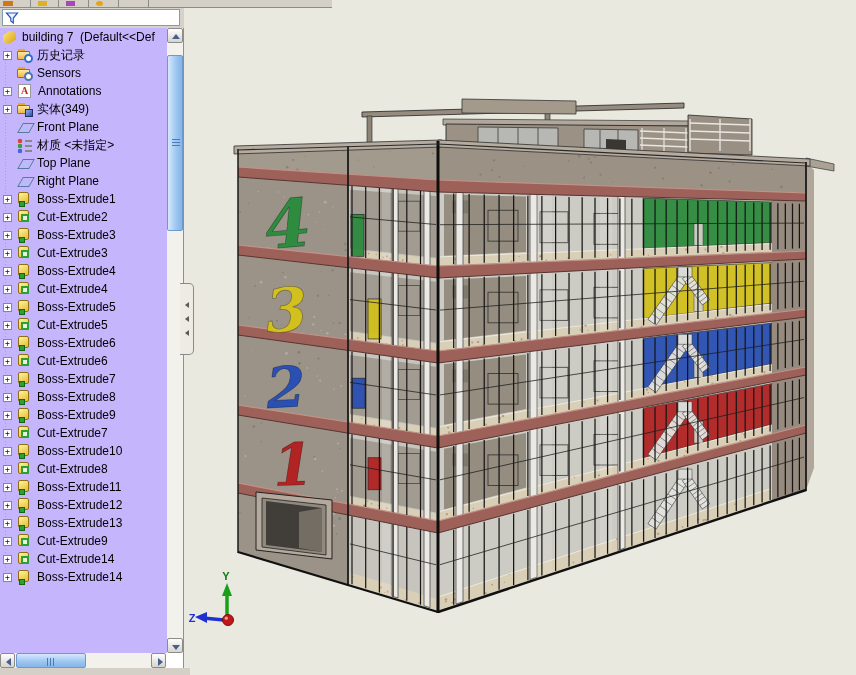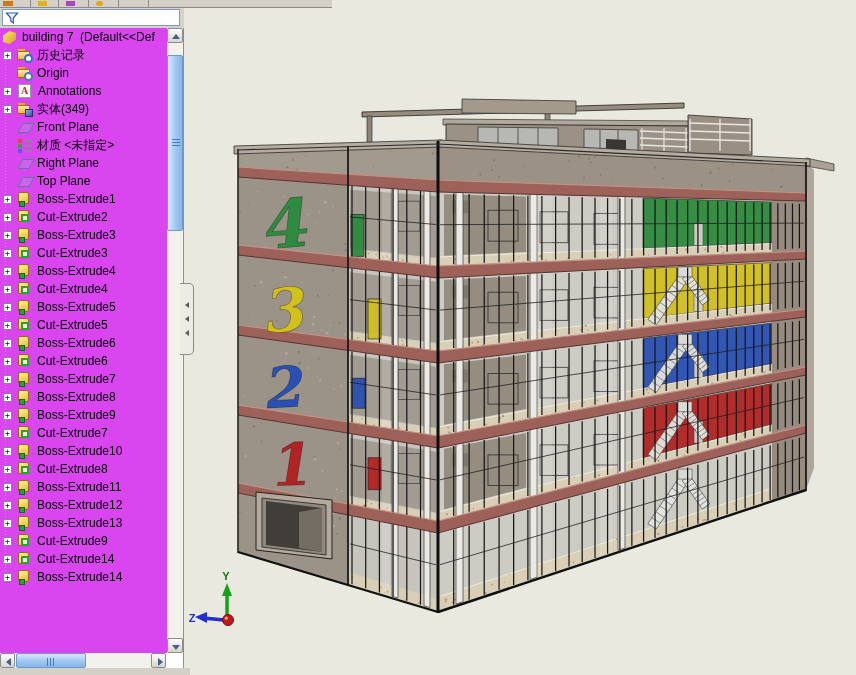--- a/index.html
+++ b/index.html
@@ -10,21 +10,21 @@
   #panel{position:absolute;left:0;top:0;width:184px;height:675px;background:#fff;
          border-right:1px solid #948f86;box-sizing:border-box}
   #tabstrip{position:absolute;left:0;top:0;width:332px;height:7px;background:#d4d0c8;
             border-bottom:1px solid #8a8a86;overflow:hidden;z-index:5}
   .tstub{position:absolute;top:1px;height:5px}
   .tsep{position:absolute;top:0;width:1px;height:7px;background:#8a8a86}
   #filterrow{position:absolute;left:0;top:7px;width:184px;height:21px;background:#d6d2cb;z-index:4}
   #filterbox{position:absolute;left:2px;top:2px;right:4px;bottom:2px;background:#fff;
              border:1px solid #7f9db9;display:flex;align-items:center;padding:0 2px}
   #filterbox input{flex:1;border:none;outline:none;font:11px "Liberation Sans",sans-serif;min-width:0}
-  #treewrap{position:absolute;left:0;top:28px;width:167px;bottom:22px;overflow:hidden;background:#d946ef}
+  #treewrap{position:absolute;left:0;top:28px;width:167px;bottom:22px;overflow:hidden;background:#c4b5fd}
   #tree-list{position:relative}
   #tree-list::before{content:"";position:absolute;left:5px;top:2px;bottom:4px;width:1px;
       background:repeating-linear-gradient(180deg,#a8a8a8 0 1px,transparent 1px 3px)}
   .trow{height:18px;display:flex;align-items:center;padding-left:2px;white-space:pre;position:relative}
   .tlabel{font-size:12px;color:#000;white-space:pre}
   .exp{width:9px;height:9px;box-sizing:border-box;border:1px solid #828690;background:#fff;
        color:#111;font:8px/7px "DejaVu Sans Mono",monospace;text-align:center;flex:none;margin:0 5px 0 1px;z-index:1}
   .spacer{width:15px;flex:none}
   .ico{display:inline-block;width:16px;height:15px;position:relative;flex:none;margin-right:4px}
   .fold{background:linear-gradient(#e8a830,#e8a830) 1px 1px/7px 4px no-repeat}
@@ -834,27 +834,27 @@
   </svg>
 
   <div id="panel">
     <div id="treewrap">
       <div class="trow">
         <span class="ico i-part"></span>
         <span class="tlabel">building 7  (Default&lt;&lt;Def</span>
       </div>
       <div id="tree-list">
           <div class="trow"><span class="exp">+</span><span class="ico fold i-history"></span><span class="tlabel">历史记录</span></div>
-          <div class="trow"><span class="spacer"></span><span class="ico fold i-sensors"></span><span class="tlabel">Origin</span></div>
+          <div class="trow"><span class="spacer"></span><span class="ico fold i-sensors"></span><span class="tlabel">Sensors</span></div>
           <div class="trow"><span class="exp">+</span><span class="ico i-annot"></span><span class="tlabel">Annotations</span></div>
           <div class="trow"><span class="exp">+</span><span class="ico fold i-bodies"></span><span class="tlabel">实体(349)</span></div>
           <div class="trow"><span class="spacer"></span><span class="ico i-plane"></span><span class="tlabel">Front Plane</span></div>
           <div class="trow"><span class="spacer"></span><span class="ico i-material"></span><span class="tlabel">材质 &lt;未指定&gt;</span></div>
+          <div class="trow"><span class="spacer"></span><span class="ico i-plane"></span><span class="tlabel">Top Plane</span></div>
           <div class="trow"><span class="spacer"></span><span class="ico i-plane"></span><span class="tlabel">Right Plane</span></div>
-          <div class="trow"><span class="spacer"></span><span class="ico i-plane"></span><span class="tlabel">Top Plane</span></div>
           <div class="trow"><span class="exp">+</span><span class="ico i-boss"></span><span class="tlabel">Boss-Extrude1</span></div>
           <div class="trow"><span class="exp">+</span><span class="ico i-cut"></span><span class="tlabel">Cut-Extrude2</span></div>
           <div class="trow"><span class="exp">+</span><span class="ico i-boss"></span><span class="tlabel">Boss-Extrude3</span></div>
           <div class="trow"><span class="exp">+</span><span class="ico i-cut"></span><span class="tlabel">Cut-Extrude3</span></div>
           <div class="trow"><span class="exp">+</span><span class="ico i-boss"></span><span class="tlabel">Boss-Extrude4</span></div>
           <div class="trow"><span class="exp">+</span><span class="ico i-cut"></span><span class="tlabel">Cut-Extrude4</span></div>
           <div class="trow"><span class="exp">+</span><span class="ico i-boss"></span><span class="tlabel">Boss-Extrude5</span></div>
           <div class="trow"><span class="exp">+</span><span class="ico i-cut"></span><span class="tlabel">Cut-Extrude5</span></div>
           <div class="trow"><span class="exp">+</span><span class="ico i-boss"></span><span class="tlabel">Boss-Extrude6</span></div>
           <div class="trow"><span class="exp">+</span><span class="ico i-cut"></span><span class="tlabel">Cut-Extrude6</span></div>

